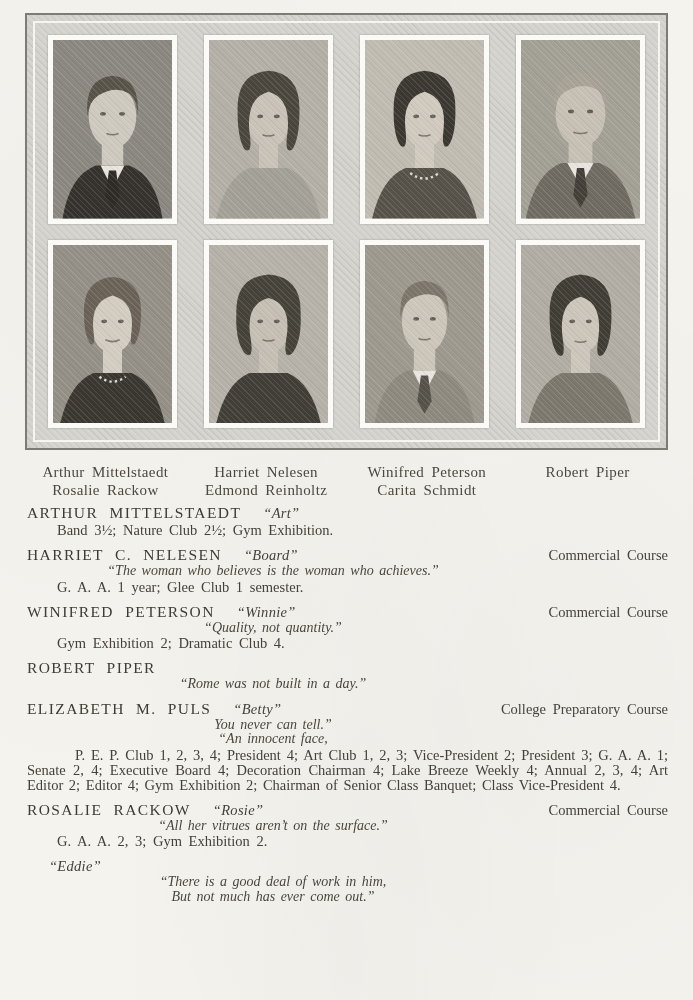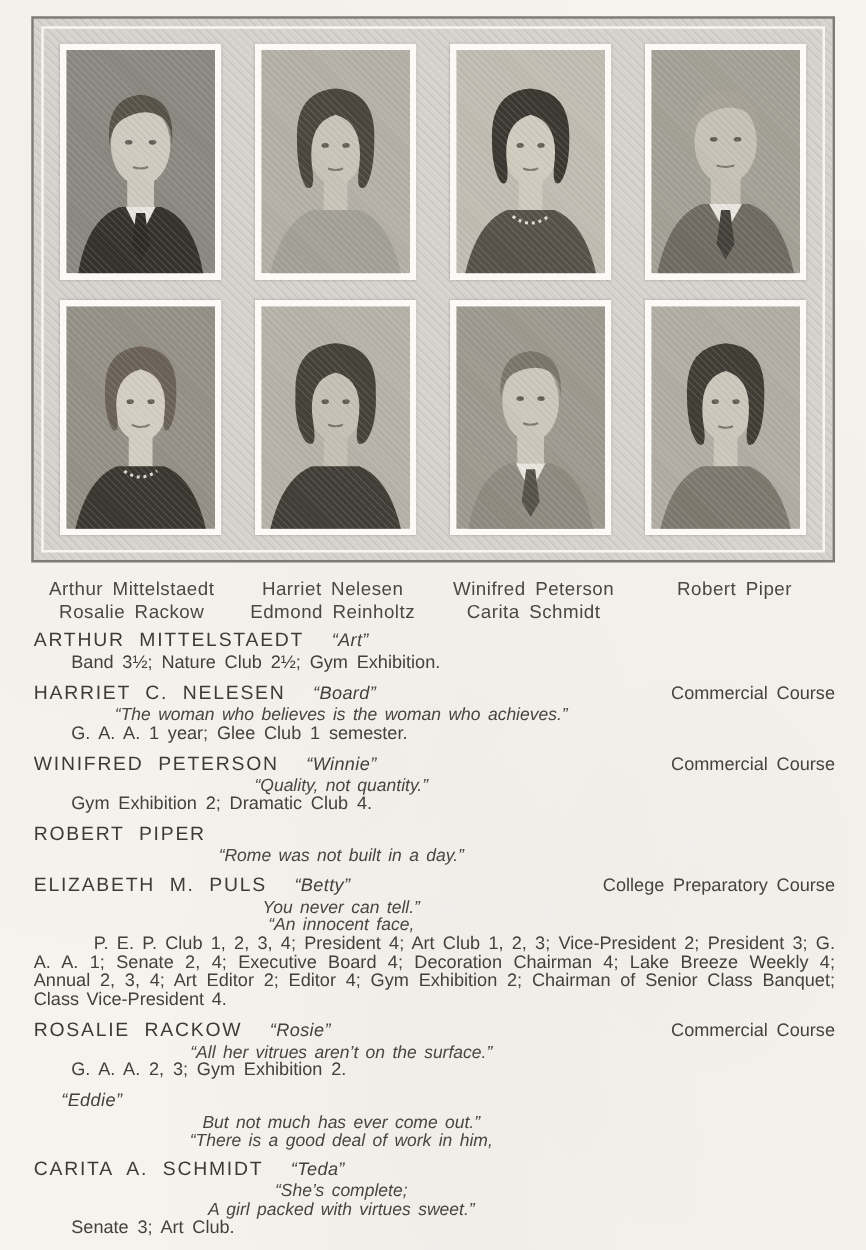--- a/index.html
+++ b/index.html
@@ -3,21 +3,21 @@
 <meta charset="utf-8">
 <style>
   html,body{margin:0;padding:0;background:#e8e6e1;}
   .page{
     position:relative;width:693px;height:1000px;margin:0 auto;overflow:hidden;
     background:#f5f3ee;
     background-image:
       radial-gradient(ellipse at 15% 25%, rgba(0,0,0,.015), transparent 55%),
       radial-gradient(ellipse at 80% 70%, rgba(0,0,0,.02), transparent 60%),
       radial-gradient(ellipse at 50% 95%, rgba(0,0,0,.015), transparent 50%);
-    font-family:Liberation Sans, sans-serif;
+    font-family:Liberation Serif, serif;
     color:#45413a;
   }
 
   
   .plate{
     position:absolute;left:25px;top:13px;width:643px;height:437px;box-sizing:border-box;
     border:2px solid #7e7b74;
     background:repeating-linear-gradient(45deg,#d8d6d1 0 2px,#cac7c2 2px 3px,#d4d2cd 3px 5px);
     padding:6px;
   }
@@ -269,28 +269,19 @@
         <span class="entry-course">Commercial Course</span>
       </div>
       <div class="quote">“All her vitrues aren’t on the surface.”</div>
       <div class="acts">G. A. A. 2, 3;  Gym Exhibition 2.</div>
     </div>
 
     <div class="entry">
       <div class="entry-head">
         <span class="entry-nick">“Eddie”</span>
       </div>
+      <div class="quote">“There is a good deal of work in him,</div>
       <div class="quote">But not much has ever come out.”</div>
-      <div class="quote">“There is a good deal of work in him,</div>
-    </div>
-
-    <div class="entry">
-      <div class="entry-head">
-        <span class="entry-name">CARITA A. SCHMIDT</span>
-        <span class="entry-nick">“Teda”</span>
-      </div>
-      <div class="quote">“She’s complete;</div>
-      <div class="quote">A girl packed with virtues sweet.”</div>
-      <div class="acts">Senate 3;  Art Club.</div>
-    </div>
+    </div>
+
 
   </div>
 </div>
 
 </body></html>

